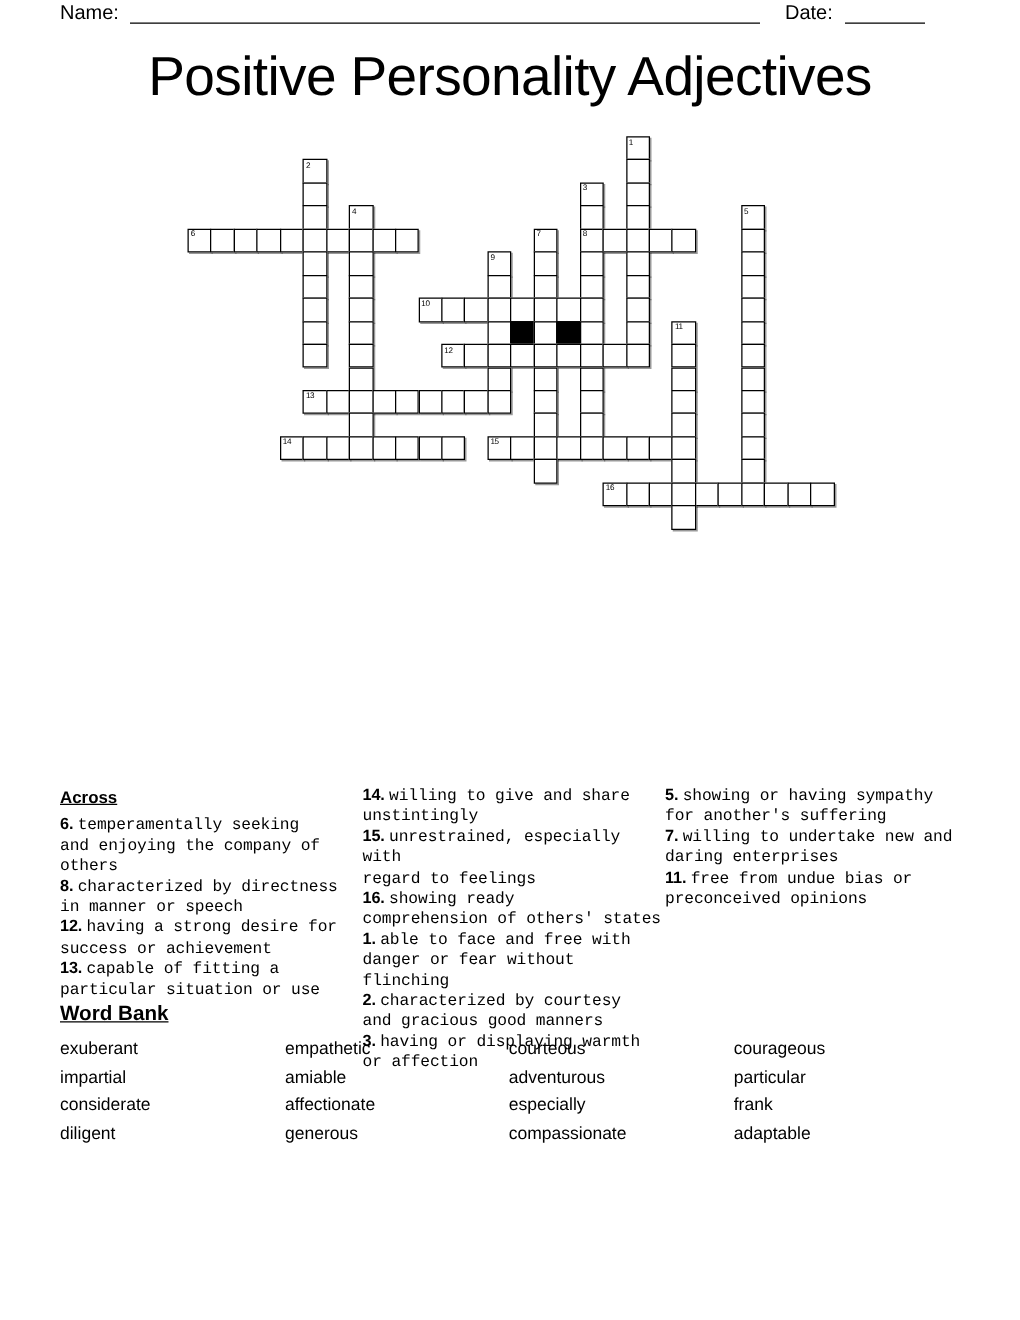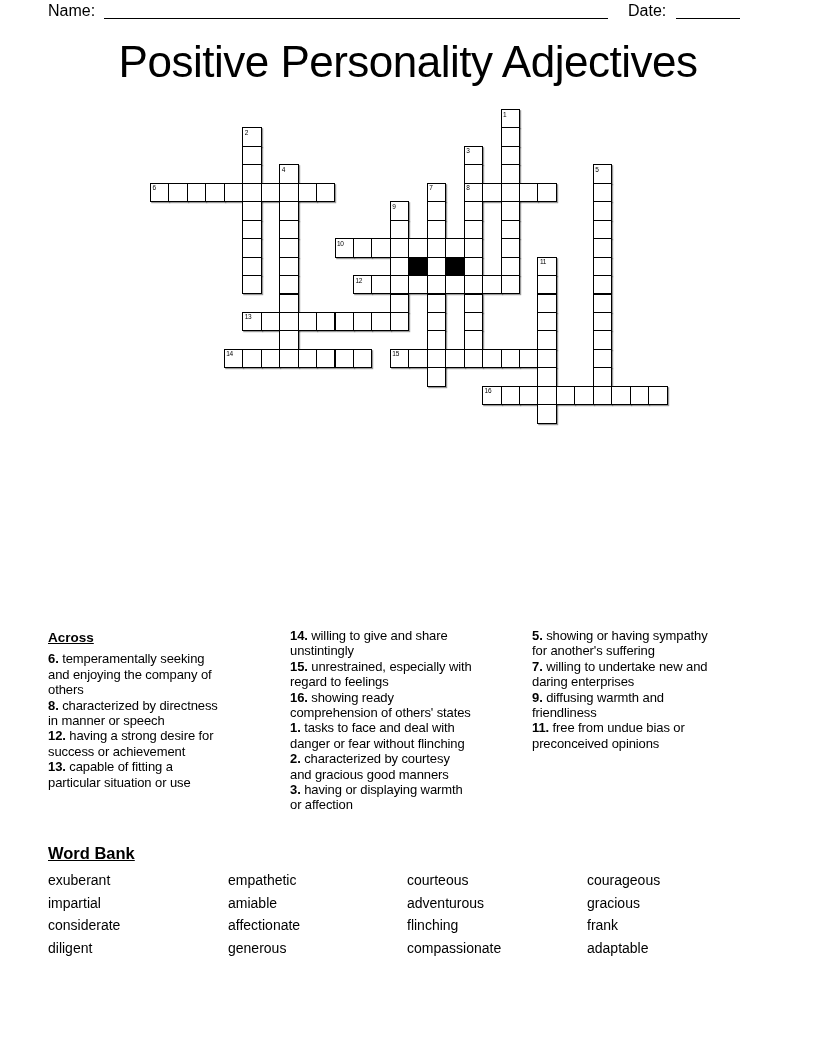--- a/index.html
+++ b/index.html
@@ -45,24 +45,24 @@
   .clue-col { position:absolute; top:0; }
   .clue-col-1 { left:48px; width:238px; }
   .clue-col-2 { left:290px; width:242px; }
   .clue-col-3 { left:532px; width:244px; }
   .clue-heading {
     font-size:13.5px; font-weight:bold; text-decoration:underline;
     line-height:15.4px; margin:2px 0 6px 0;
   }
   .clue { font-size:13px; line-height:15.4px; letter-spacing:-0.1px; }
   .clue-num { font-weight:bold; }
-  .clue-text { white-space:pre-line; }
-
-  
-  .word-bank { position:absolute; left:48px; top:843px; width:724px; }
+  .clue-text { white-space:pre-line;font-family:Liberation Mono, monospace; }
+
+  
+  .word-bank { position:absolute; left:48px; top:801px; width:724px; }
   .wb-heading {
     font-size:16.5px; font-weight:bold; text-decoration:underline;
     line-height:20px; margin-bottom:6px;
   }
   .wb-grid {
     display:grid; grid-auto-flow:column;
     grid-template-rows:repeat(4, 22.6px);
     grid-template-columns:180px 179px 180px auto;
     font-size:14px;
   }
@@ -261,54 +261,52 @@
         <div class="clue"><b class="clue-num">13.</b> <span class="clue-text">capable of fitting a
 particular situation or use</span></div>
       </div>
     <div class="clue-col clue-col-2">
         <div class="clue"><b class="clue-num">14.</b> <span class="clue-text">willing to give and share
 unstintingly</span></div>
         <div class="clue"><b class="clue-num">15.</b> <span class="clue-text">unrestrained, especially with
 regard to feelings</span></div>
         <div class="clue"><b class="clue-num">16.</b> <span class="clue-text">showing ready
 comprehension of others' states</span></div>
-        <div class="clue"><b class="clue-num">1.</b> <span class="clue-text">tasks to face and deal with
+        <div class="clue"><b class="clue-num">1.</b> <span class="clue-text">able to face and free with
 danger or fear without flinching</span></div>
         <div class="clue"><b class="clue-num">2.</b> <span class="clue-text">characterized by courtesy
 and gracious good manners</span></div>
         <div class="clue"><b class="clue-num">3.</b> <span class="clue-text">having or displaying warmth
 or affection</span></div>
       </div>
     <div class="clue-col clue-col-3">
         <div class="clue"><b class="clue-num">5.</b> <span class="clue-text">showing or having sympathy
 for another's suffering</span></div>
         <div class="clue"><b class="clue-num">7.</b> <span class="clue-text">willing to undertake new and
 daring enterprises</span></div>
-        <div class="clue"><b class="clue-num">9.</b> <span class="clue-text">diffusing warmth and
-friendliness</span></div>
         <div class="clue"><b class="clue-num">11.</b> <span class="clue-text">free from undue bias or
 preconceived opinions</span></div>
       </div>
   </div>
 
   <div class="word-bank">
     <div class="wb-heading">Word Bank</div>
     <div class="wb-grid">
         <div class="wb-word">exuberant</div>
         <div class="wb-word">impartial</div>
         <div class="wb-word">considerate</div>
         <div class="wb-word">diligent</div>
         <div class="wb-word">empathetic</div>
         <div class="wb-word">amiable</div>
         <div class="wb-word">affectionate</div>
         <div class="wb-word">generous</div>
         <div class="wb-word">courteous</div>
         <div class="wb-word">adventurous</div>
-        <div class="wb-word">flinching</div>
+        <div class="wb-word">especially</div>
         <div class="wb-word">compassionate</div>
         <div class="wb-word">courageous</div>
-        <div class="wb-word">gracious</div>
+        <div class="wb-word">particular</div>
         <div class="wb-word">frank</div>
         <div class="wb-word">adaptable</div>
       </div>
   </div>
 
 </div>
 
 </body></html>

